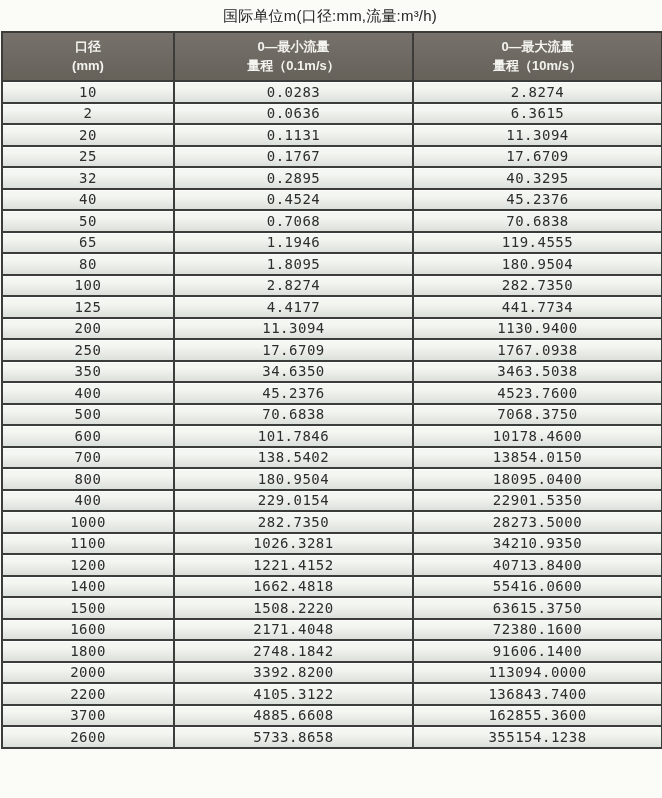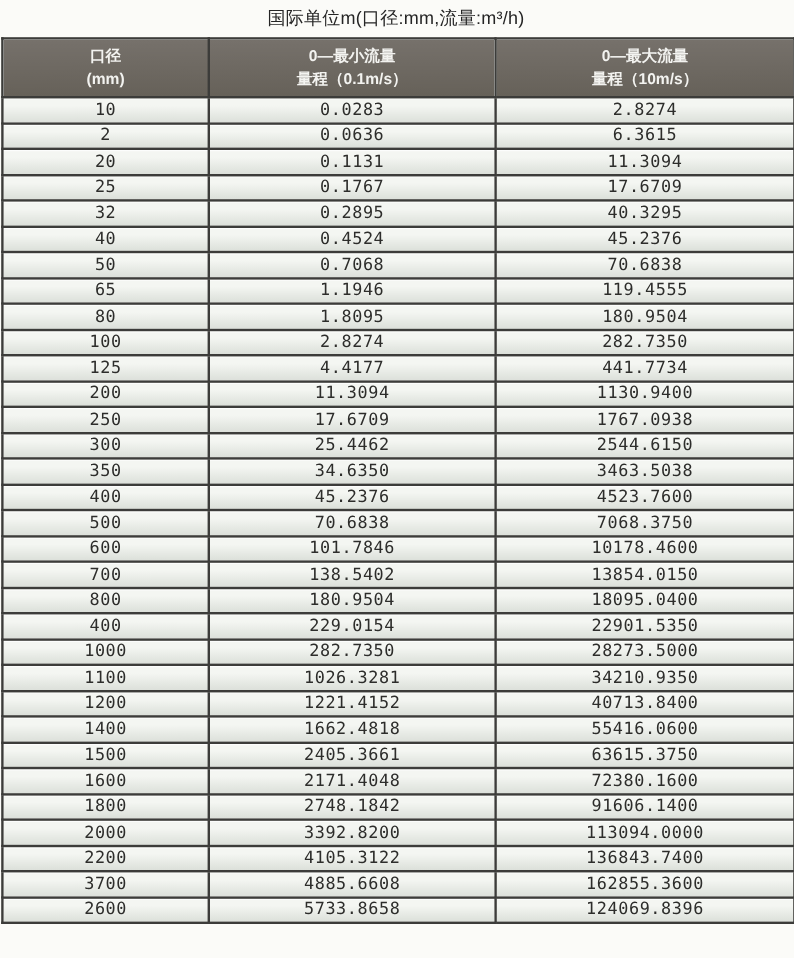--- a/index.html
+++ b/index.html
@@ -150,25 +150,20 @@
           <td>200</td>
           <td>11.3094</td>
           <td>1130.9400</td>
         </tr>
         <tr>
           <td>250</td>
           <td>17.6709</td>
           <td>1767.0938</td>
         </tr>
         <tr>
-          <td>300</td>
-          <td>25.4462</td>
-          <td>2544.6150</td>
-        </tr>
-        <tr>
           <td>350</td>
           <td>34.6350</td>
           <td>3463.5038</td>
         </tr>
         <tr>
           <td>400</td>
           <td>45.2376</td>
           <td>4523.7600</td>
         </tr>
         <tr>
@@ -211,21 +206,21 @@
           <td>1221.4152</td>
           <td>40713.8400</td>
         </tr>
         <tr>
           <td>1400</td>
           <td>1662.4818</td>
           <td>55416.0600</td>
         </tr>
         <tr>
           <td>1500</td>
-          <td>2405.3661</td>
+          <td>1508.2220</td>
           <td>63615.3750</td>
         </tr>
         <tr>
           <td>1600</td>
           <td>2171.4048</td>
           <td>72380.1600</td>
         </tr>
         <tr>
           <td>1800</td>
           <td>2748.1842</td>
@@ -242,18 +237,18 @@
           <td>136843.7400</td>
         </tr>
         <tr>
           <td>3700</td>
           <td>4885.6608</td>
           <td>162855.3600</td>
         </tr>
         <tr>
           <td>2600</td>
           <td>5733.8658</td>
-          <td>124069.8396</td>
+          <td>355154.1238</td>
         </tr>
       </tbody>
   </table>
 
 </div>
 
 </body></html>

